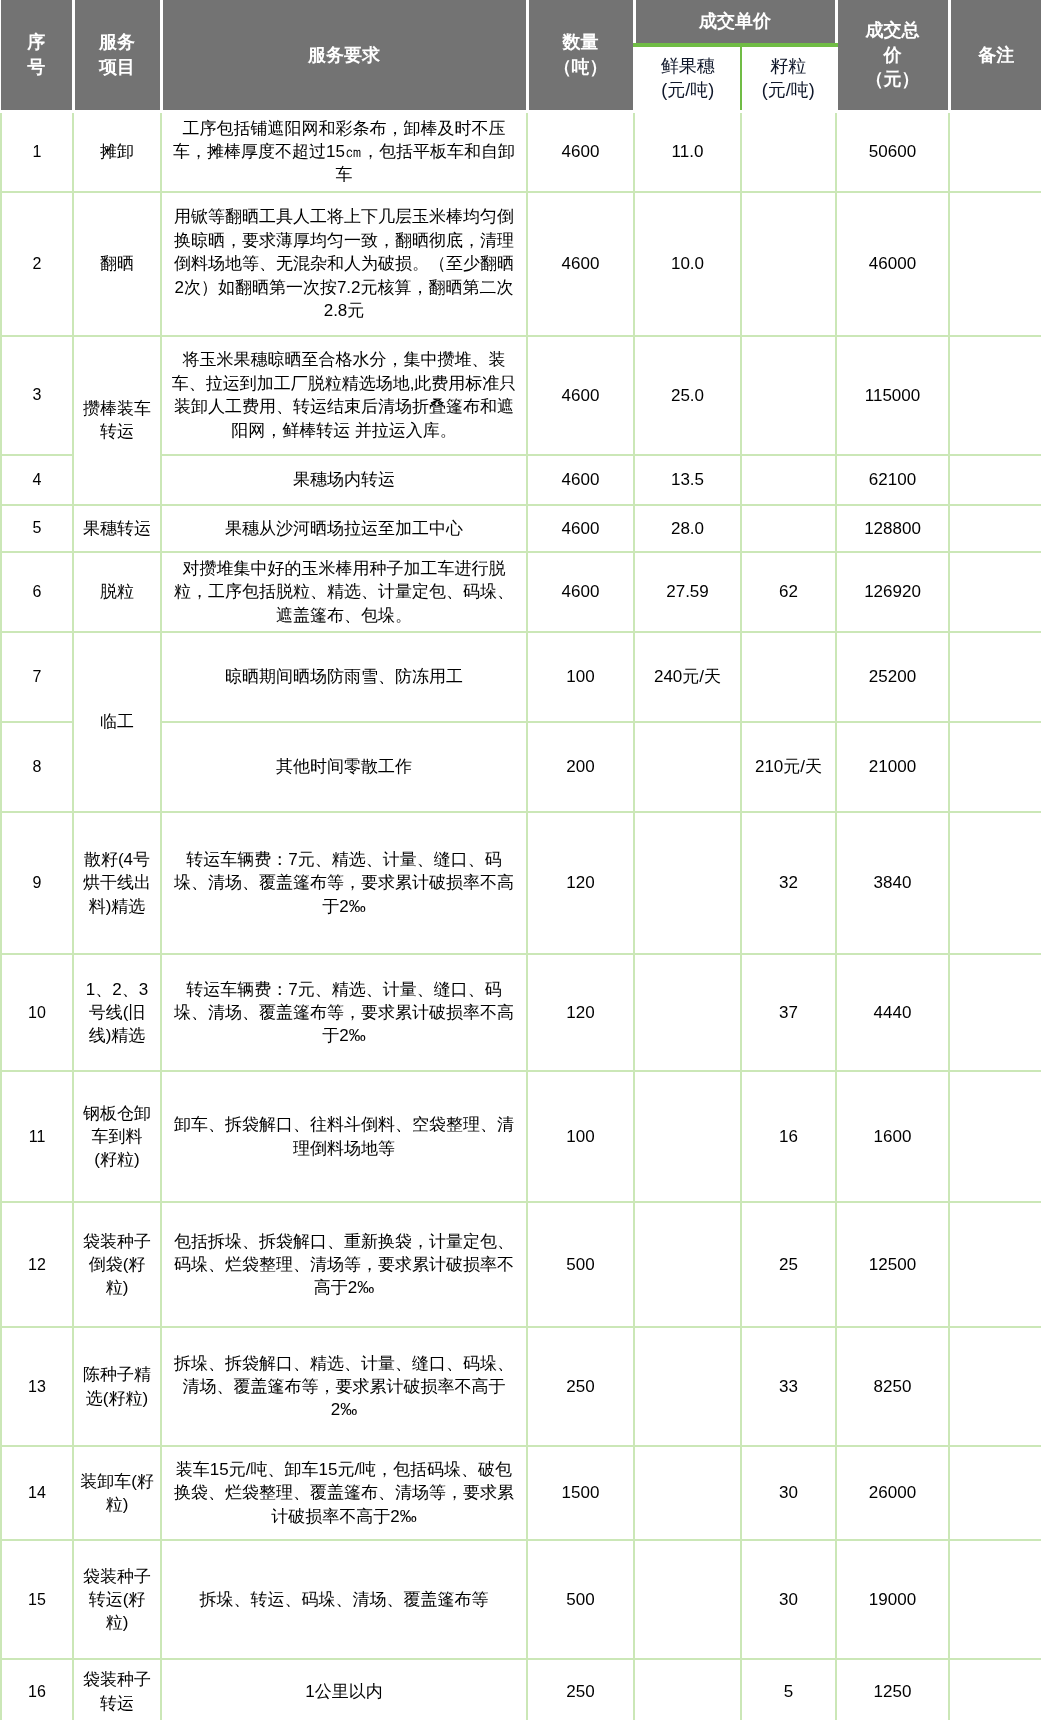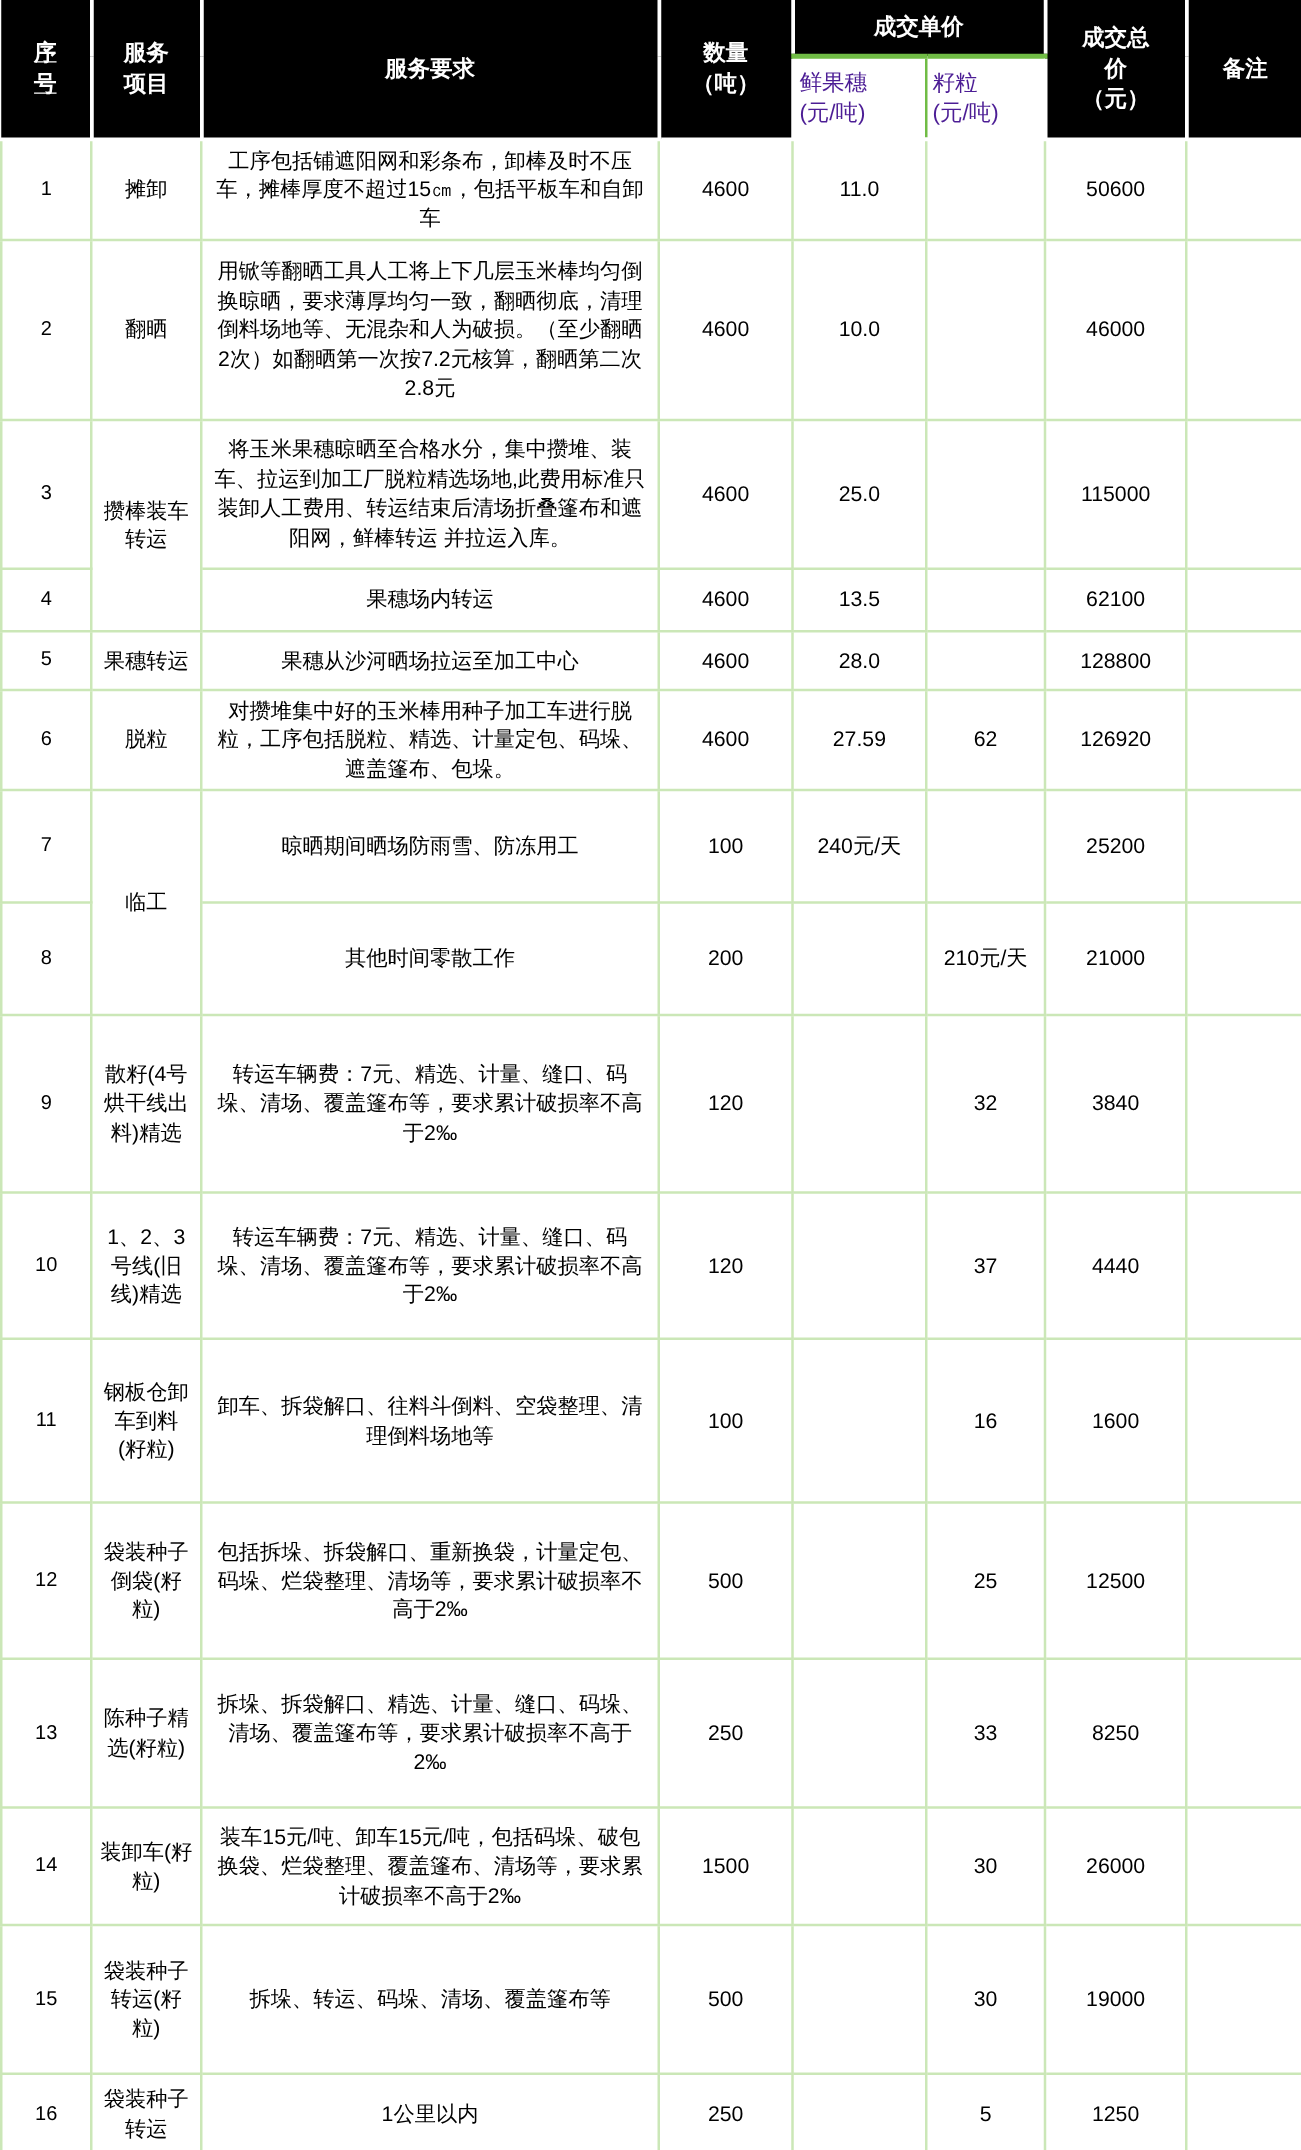--- a/index.html
+++ b/index.html
@@ -1,31 +1,31 @@
 <!DOCTYPE html>
 <html><head>
 <meta charset="utf-8">
 <style>
   html,body{margin:0;padding:0;background:#ffffff;}
   body{width:1041px;font-family:"Liberation Sans",sans-serif;color:#000;}
   .table-wrap{width:1041px;}
   table{border-collapse:collapse;table-layout:fixed;width:1041px;}
   
   th.gh{
-    background:#000000;color:#ffffff;font-weight:bold;font-size:18px;
+    background:#737373;color:#ffffff;font-weight:bold;font-size:18px;
     text-align:center;vertical-align:middle;border:3px solid #ffffff;
     padding:2px 20px;line-height:1.35;
   }
   thead tr.h1 th{border-top:0;}
-  th.edge-l{border-left:0;text-decoration:underline;}
+  th.edge-l{border-left:0;}
   th.edge-r{border-right:0;}
   
   th.wh{
-    background:#ffffff;color:#4c1d95;font-weight:normal;font-size:18px;
-    text-align:left;vertical-align:middle;padding:2px 4px;line-height:1.35;
+    background:#ffffff;color:#0f172a;font-weight:normal;font-size:18px;
+    text-align:center;vertical-align:middle;padding:2px 4px;line-height:1.35;
     border-top:4px solid #70BC45;border-bottom:3px solid #ffffff;
   }
   th.wh.fresh{border-left:3px solid #ffffff;border-right:2px solid #70BC45;}
   th.wh.grain{border-left:2px solid #70BC45;border-right:3px solid #14b8a6;}
   .pre{white-space:pre-line;}
   
   td{
     border:2px solid #CBE7B7;background:#ffffff;
     text-align:center;vertical-align:middle;
     font-size:17px;line-height:1.38;padding:2px 4px;

